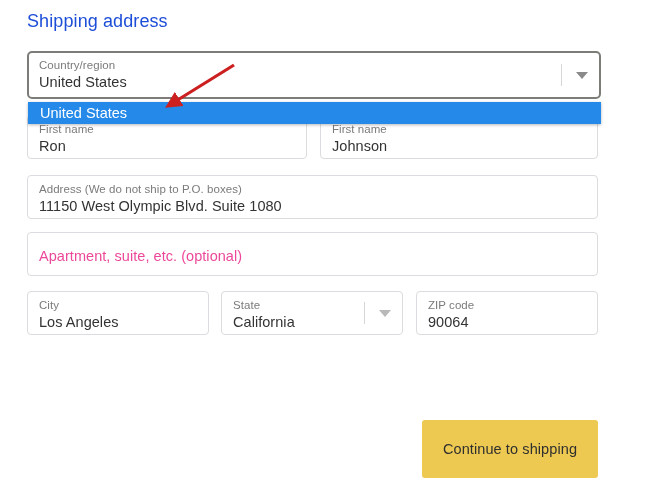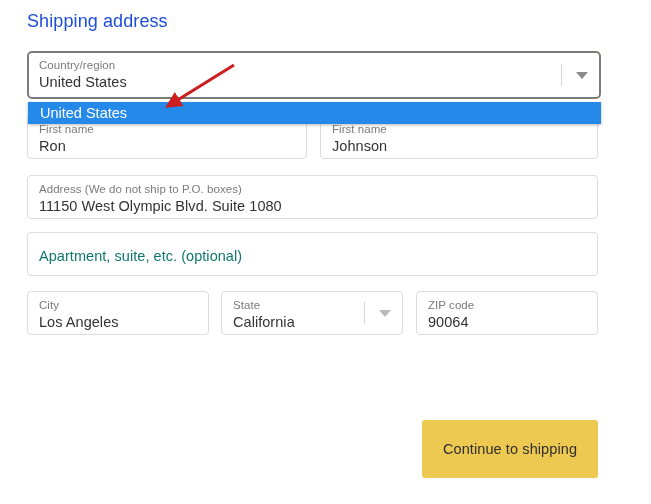--- a/index.html
+++ b/index.html
@@ -67,21 +67,21 @@
   }
   .field.focused .field-value {
     left: 10px;
     top: 21px;
   }
   .field-placeholder {
     position: absolute;
     left: 11px;
     top: 15px;
     font-size: 14.5px;
-    color: #0f766e;
+    color: #ec4899;
     white-space: nowrap;
     letter-spacing: 0.05px;
   }
 
   
   .ddgroup {
     position: absolute;
     top: 0;
     bottom: 0;
     width: 38px;

